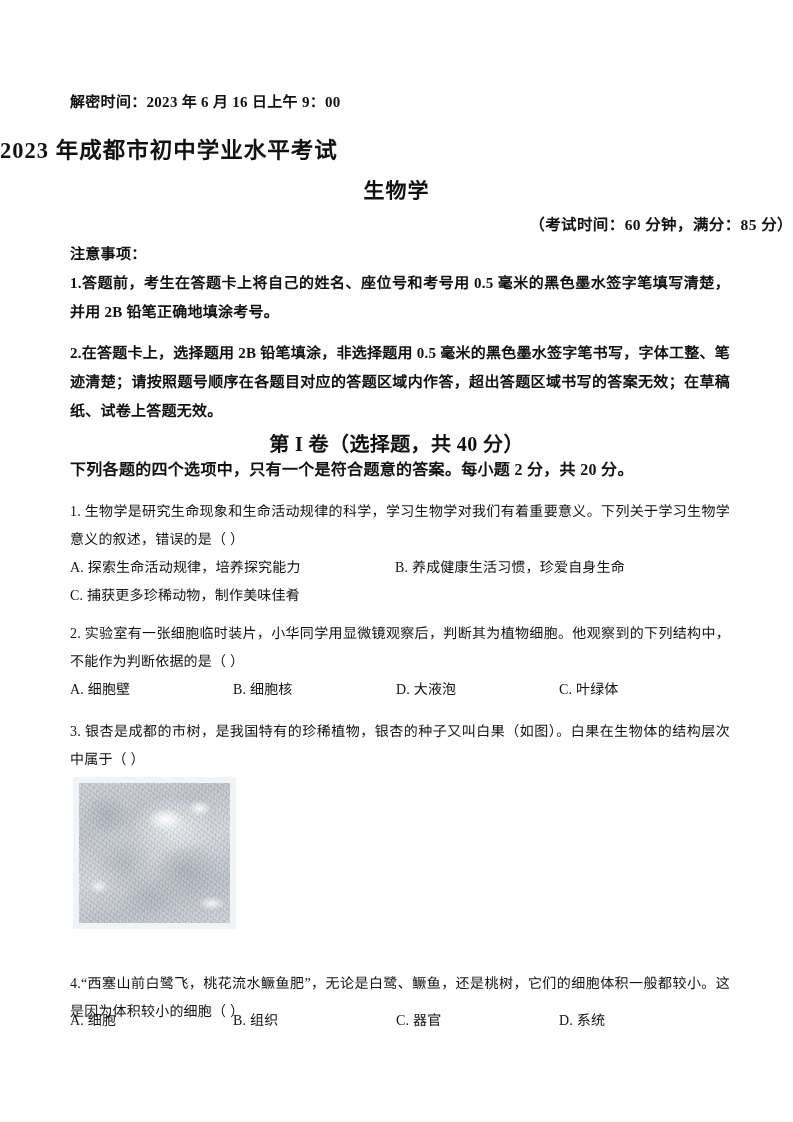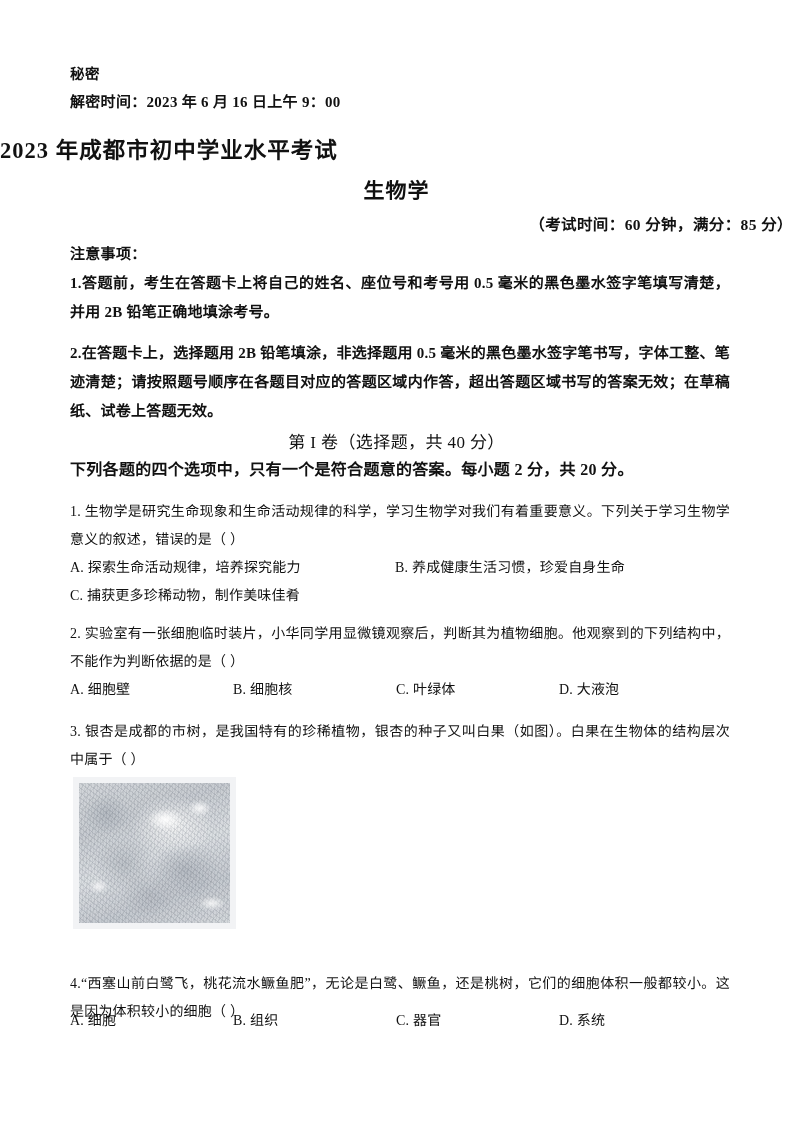--- a/index.html
+++ b/index.html
@@ -95,22 +95,22 @@
   }
   .notice-1 { top: 269px; }
   .notice-2 { top: 339px; }
 
   .section-header {
     position: absolute;
     left: 0;
     width: 793px;
     top: 428px;
     text-align: center;
-    font-size: 17px;
-    font-weight: normal;
+    font-size: 20px;
+    font-weight: bold;
     letter-spacing: 0.4px;
   }
 
   .section-instruction {
     top: 456px;
     font-size: 16px;
     font-weight: bold;
     letter-spacing: 0.3px;
   }
 
@@ -203,21 +203,20 @@
     color: #8d8d8d;
     font-family: "Liberation Sans", "DejaVu Sans", sans-serif;
     letter-spacing: 0.3px;
   }
 </style>
 </head>
 <body>
 
 <div class="page">
 
-  <div class="band secret">秘密</div>
 
   <div class="band decrypt">解密时间：2023 年 6 月 16 日上午 9：00</div>
 
   <div class="main-title">2023 年成都市初中学业水平考试</div>
 
   <div class="sub-title">生物学</div>
 
   <div class="exam-meta">（考试时间：60 分钟，满分：85 分）</div>
 
   <div class="band notice-heading">注意事项：</div>
@@ -239,22 +238,22 @@
     <div class="opt-row opt-2col">
       <span class="opt">C. 捕获更多珍稀动物，制作美味佳肴</span>
     </div>
   </div>
 
   <div class="question q2">
     <div class="q-stem">2. 实验室有一张细胞临时装片，小华同学用显微镜观察后，判断其为植物细胞。他观察到的下列结构中，不能作为判断依据的是（      ）</div>
     <div class="opt-row opt-4col">
       <span class="opt">A. 细胞壁</span>
       <span class="opt">B. 细胞核</span>
+      <span class="opt">D. 大液泡</span>
       <span class="opt">C. 叶绿体</span>
-      <span class="opt">D. 大液泡</span>
     </div>
   </div>
 
   <div class="question q3">
     <div class="q-stem">3. 银杏是成都的市树，是我国特有的珍稀植物，银杏的种子又叫白果（如图）。白果在生物体的结构层次中属于（      ）</div>
   </div>
 
   <div class="figure">
     <div class="photo"></div>
     <div class="grain"></div>

